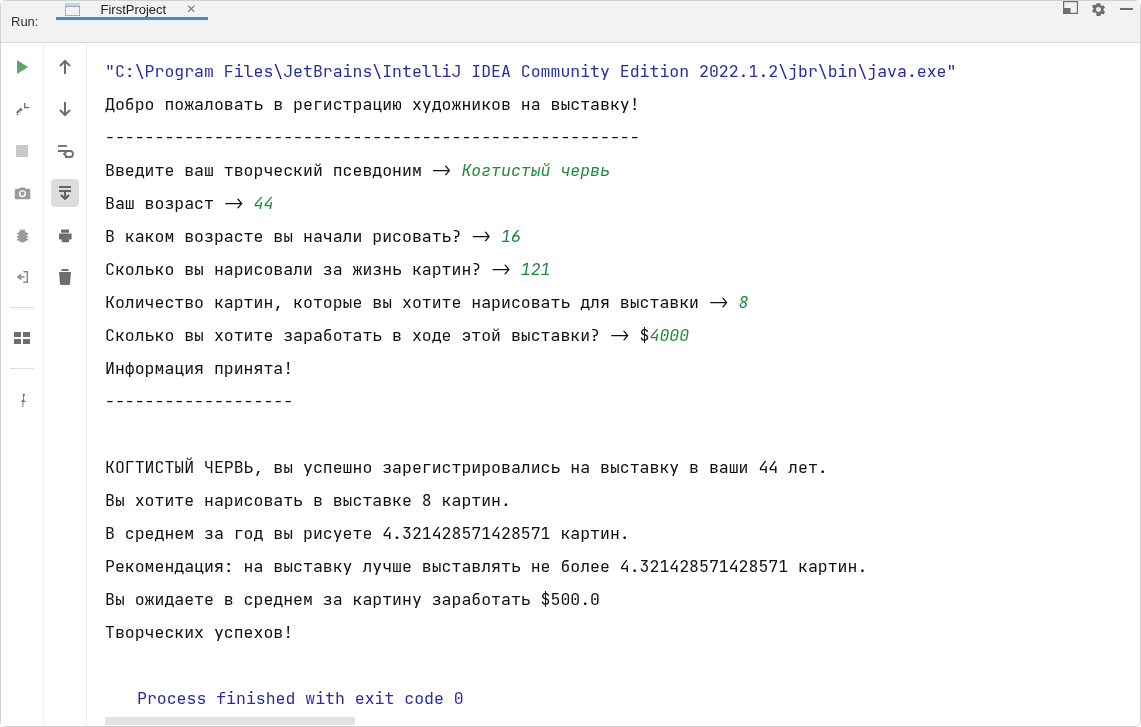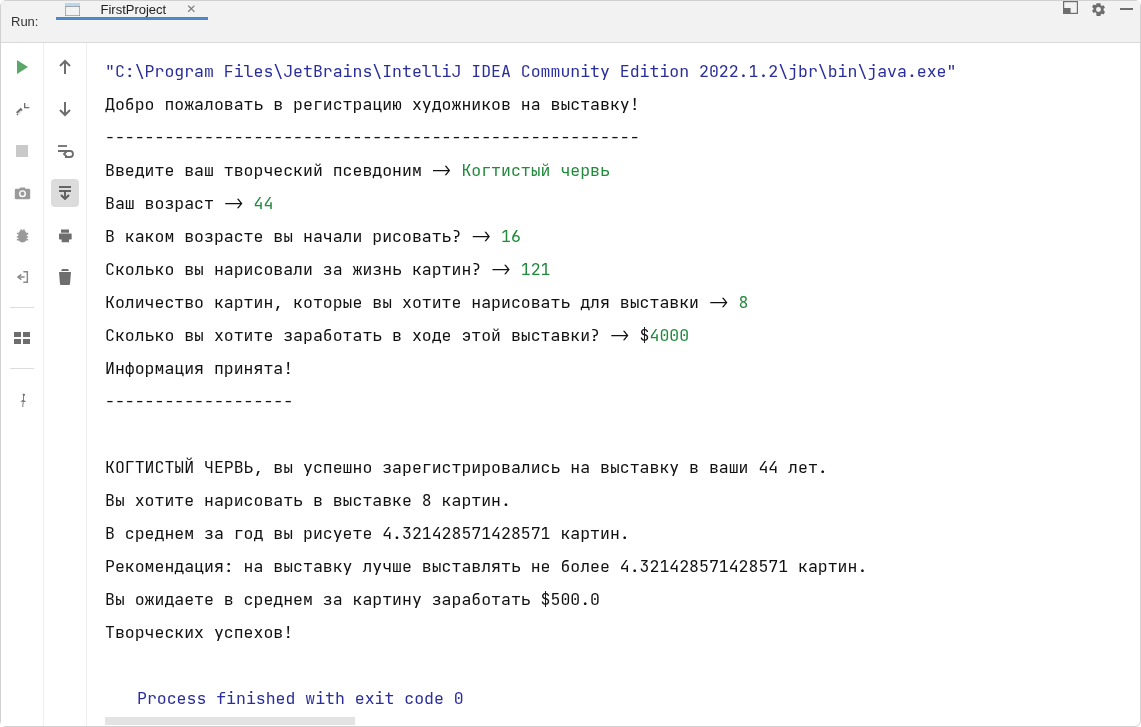--- a/index.html
+++ b/index.html
@@ -108,21 +108,21 @@
     overflow: auto;
     padding: 12px 0 6px 18px;
     font-family: "JetBrains Mono", Consolas, "Courier New", monospace;
     font-size: 16.5px;
     line-height: 33px;
     color: #111;
     white-space: pre;
   }
   .ln { display: block; }
   .path { color: #2a2e9b; }
-  .input { color: #218a3c; }
+  .input { color: #218a3c; font-style: italic; }
   .exit { color: #2a2e9b; margin-left: 32px; }
   .hscroll {
     height: 14px;
     margin-left: 0;
     margin-top: 2px;
   }
   .hscroll-track {
     width: 250px;
     height: 8px;
     background: #e3e3e3;

